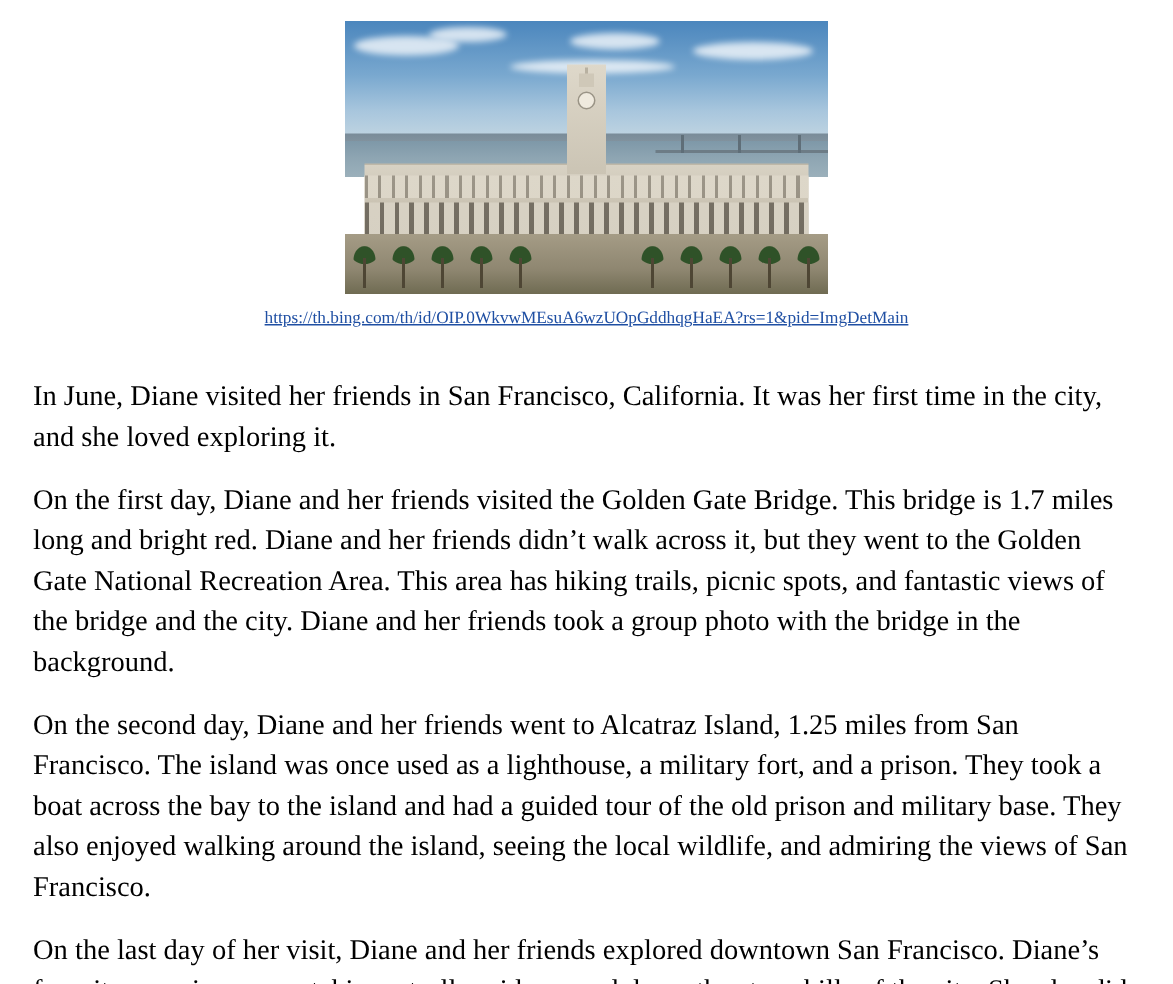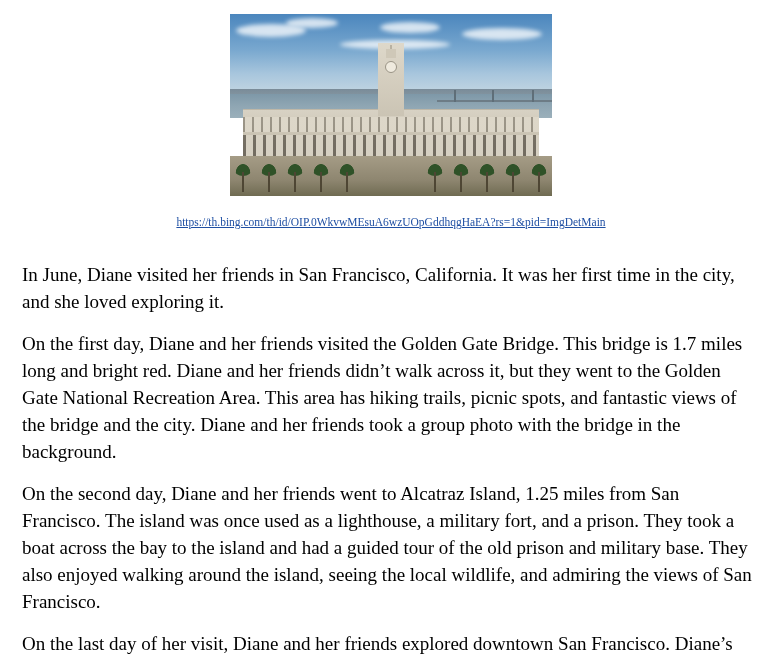--- a/index.html
+++ b/index.html
@@ -196,21 +196,21 @@
   .palm .fronds {
     position: absolute;
     left: 0;
     bottom: 16px;
     width: 18px;
     height: 14px;
     background: radial-gradient(ellipse at 50% 80%, #2f5228 0%, #2f5228 55%, transparent 60%);
     border-radius: 50%;
   }
   .figcaption {
-    margin-top: 20px;
+    margin-top: 10px;
     text-align: center;
     font-family: "Liberation Serif", serif;
     font-size: 11.5px;
   }
   .figcaption a {
     color: #1f4fa3;
     text-decoration: underline;
   }
   .body-copy {
     margin: 34px 22px 0 22px;

